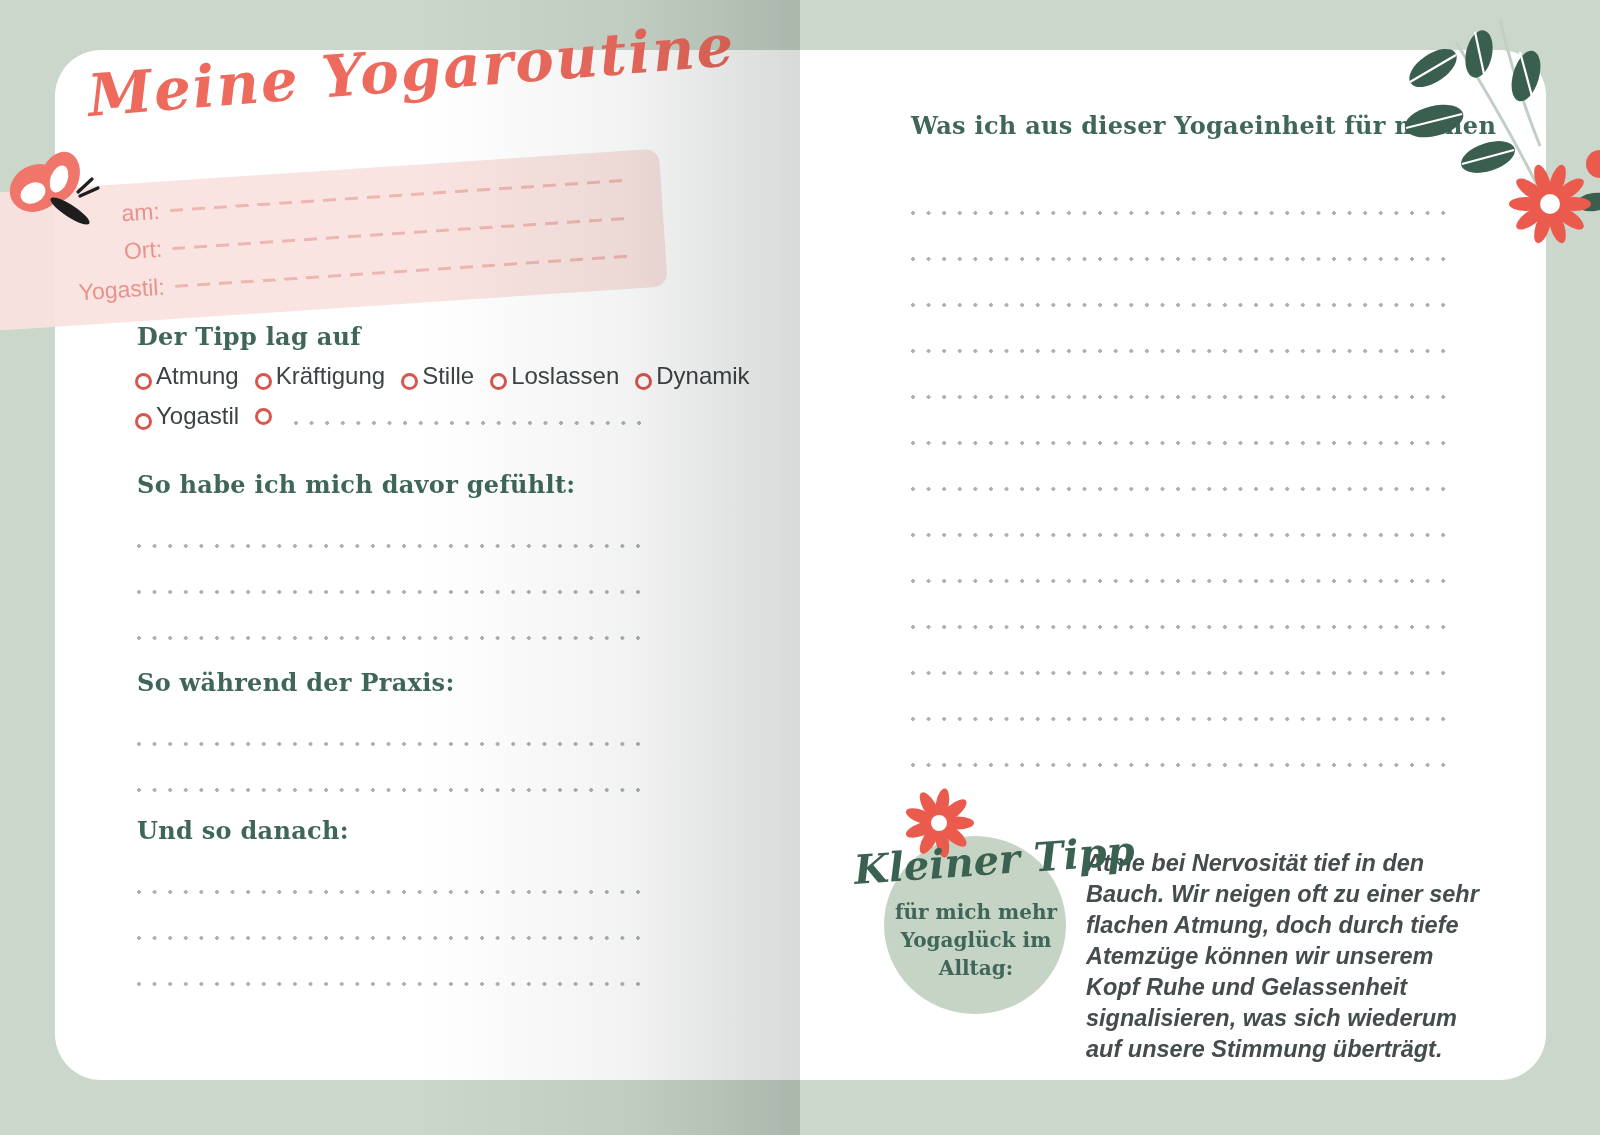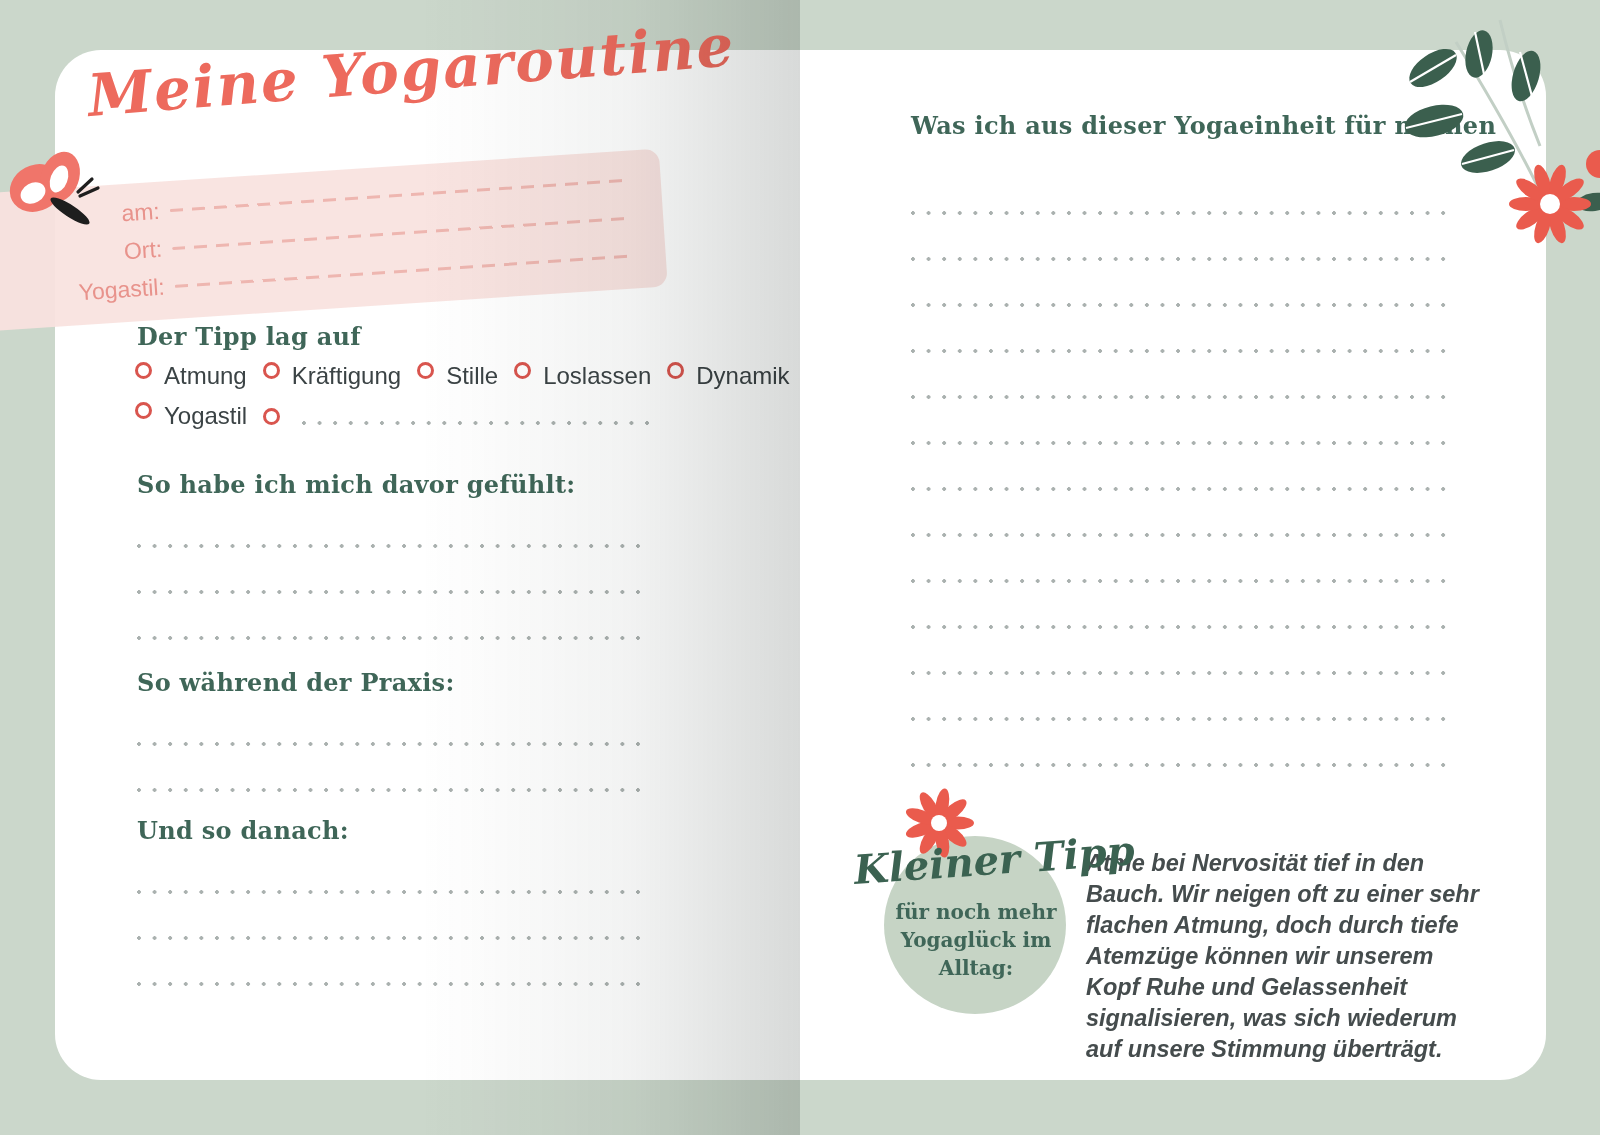--- a/index.html
+++ b/index.html
@@ -35,21 +35,21 @@
               font-size:23px;color:#e8938c;}
   .pink-dash{flex:1;height:3px;border-radius:2px;
              background:repeating-linear-gradient(90deg,#eeb6b0 0,#eeb6b0 13px,transparent 13px,transparent 22px);}
 
   .butterfly{position:absolute;left:4px;top:146px;z-index:12;}
 
   .focus-h{position:absolute;left:137px;top:322px;font-size:24px;letter-spacing:0.3px;z-index:8;}
   .focus-row{position:absolute;left:135px;display:flex;align-items:center;gap:16px;z-index:8;}
   .focus-row1{top:362px;}
   .focus-row2{top:402px;width:516px;}
-  .focus-item{display:flex;align-items:flex-start;gap:12px;}
+  .focus-item{display:flex;align-items:flex-end;gap:4px;}
   .radio{width:11px;height:11px;border:3px solid #d9554e;border-radius:50%;flex:0 0 auto;}
   .opt-label{font-size:24px;color:#3b4345;}
   .row2-line{flex:1;align-self:flex-end;margin-bottom:5px;margin-left:6px;}
 
   .sec{position:absolute;left:137px;width:514px;z-index:8;}
   .sec1{top:470px;} .sec2{top:668px;} .sec3{top:816px;}
   .sec-h{font-size:24px;letter-spacing:0.3px;line-height:30px;margin-bottom:44px;}
   .sec .lines .dotline{margin-bottom:42px;}
 
   
@@ -195,21 +195,21 @@
       <ellipse cx="60" cy="43" rx="16" ry="6.5" transform="rotate(200 41 43)"></ellipse>
       <ellipse cx="60" cy="43" rx="16" ry="6.5" transform="rotate(240 41 43)"></ellipse>
       <ellipse cx="60" cy="43" rx="16" ry="6.5" transform="rotate(280 41 43)"></ellipse>
       <ellipse cx="60" cy="43" rx="16" ry="6.5" transform="rotate(320 41 43)"></ellipse>
     </g>
     <circle cx="41" cy="43" r="8" fill="#ffffff"></circle>
   </svg>
 
   <div class="tip-script script">Kleiner Tipp</div>
   <div class="tip-sub type-h">
-    <div>für noch mehr</div>
+    <div>für mich mehr</div>
     <div>Yogaglück im</div>
     <div>Alltag:</div>
   </div>
   <div class="tip-body">Atme bei Nervosität tief in den Bauch. Wir neigen oft zu einer sehr flachen Atmung, doch durch tiefe Atemzüge können wir unserem Kopf Ruhe und Gelassenheit signalisieren, was sich wiederum auf unsere Stimmung überträgt.</div>
 
   <svg class="leaf-branch" width="262" height="244" viewBox="0 0 262 244">
     <g stroke="#c2cfc5" stroke-width="3" fill="none">
       <path d="M118 28 C 150 80, 185 140, 210 194"></path>
       <path d="M162 6 C 172 48, 186 92, 202 132"></path>
       <path d="M214 196 L 262 184"></path>

